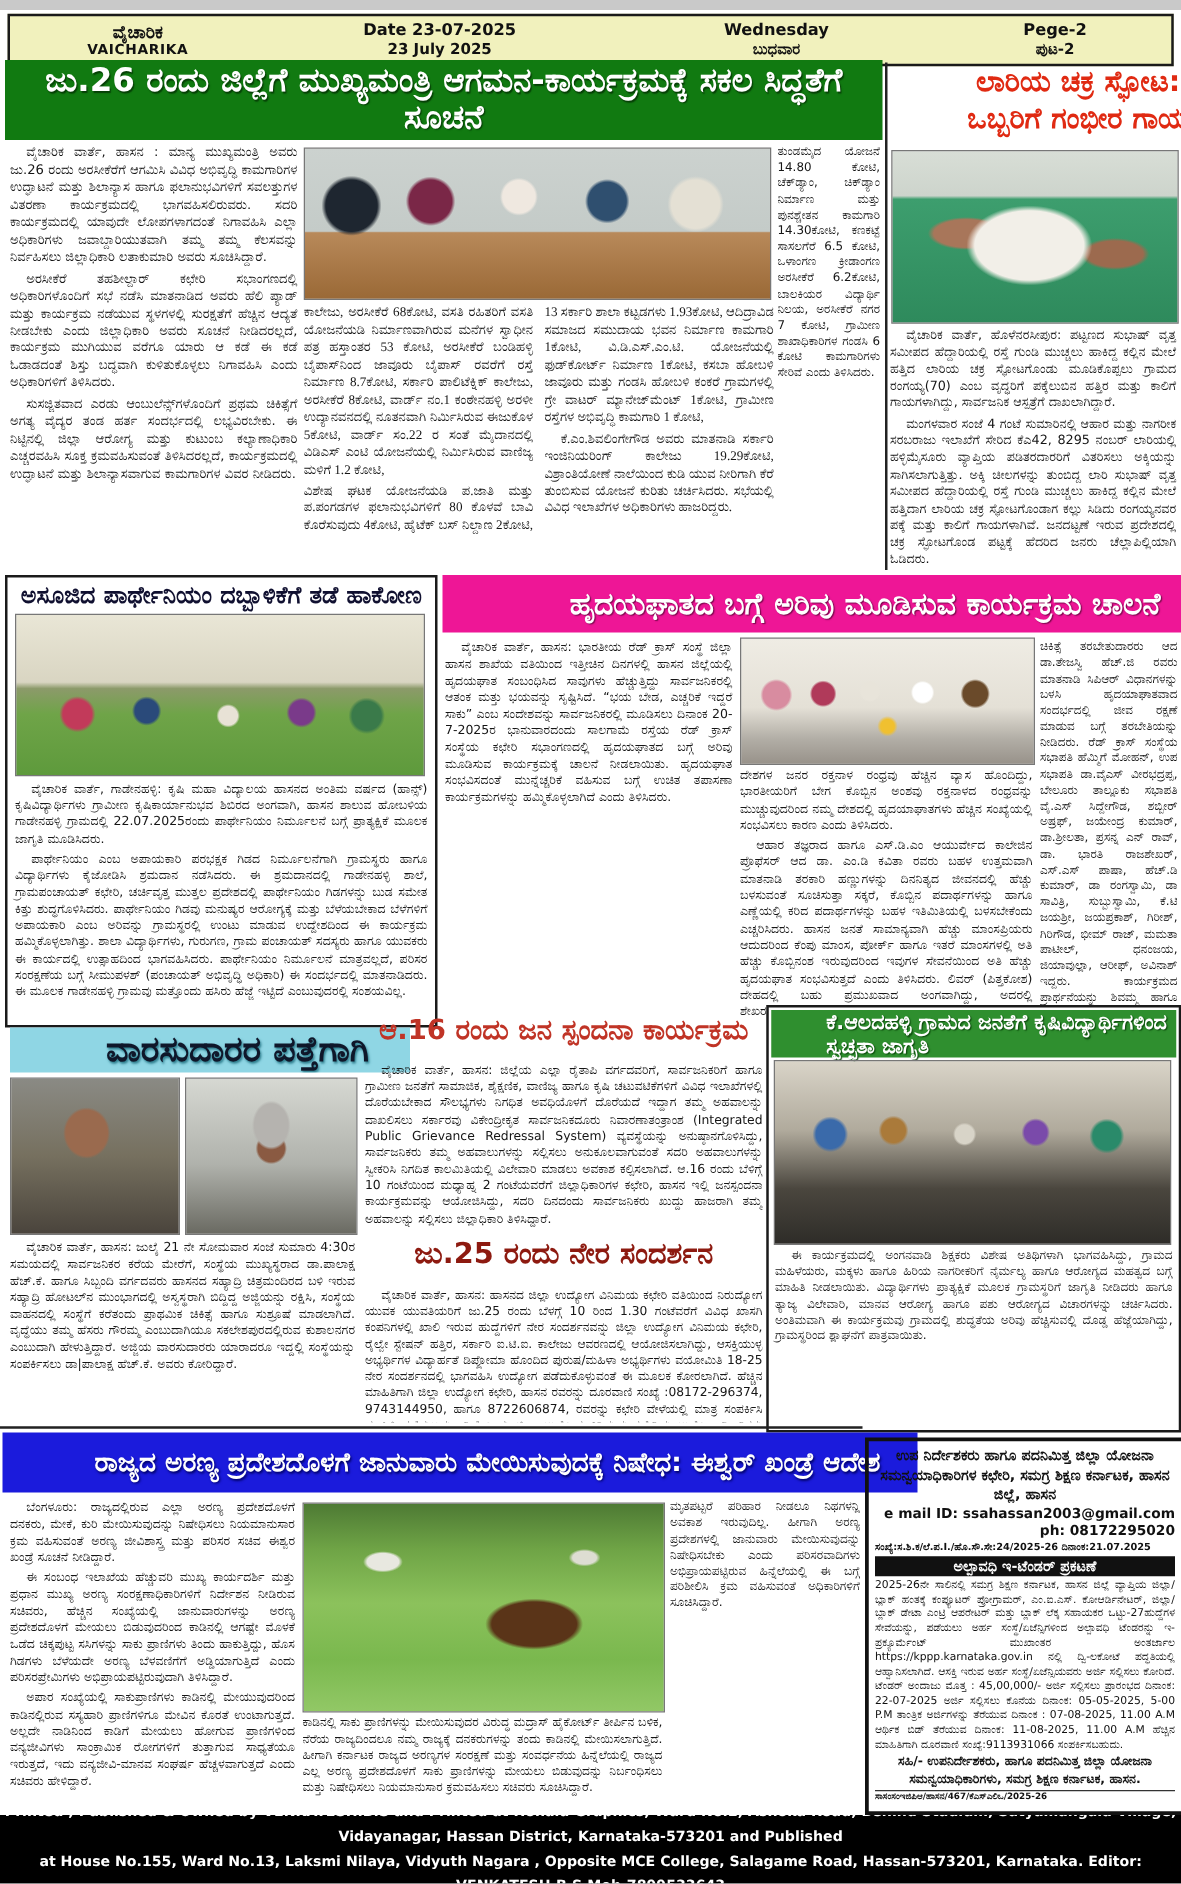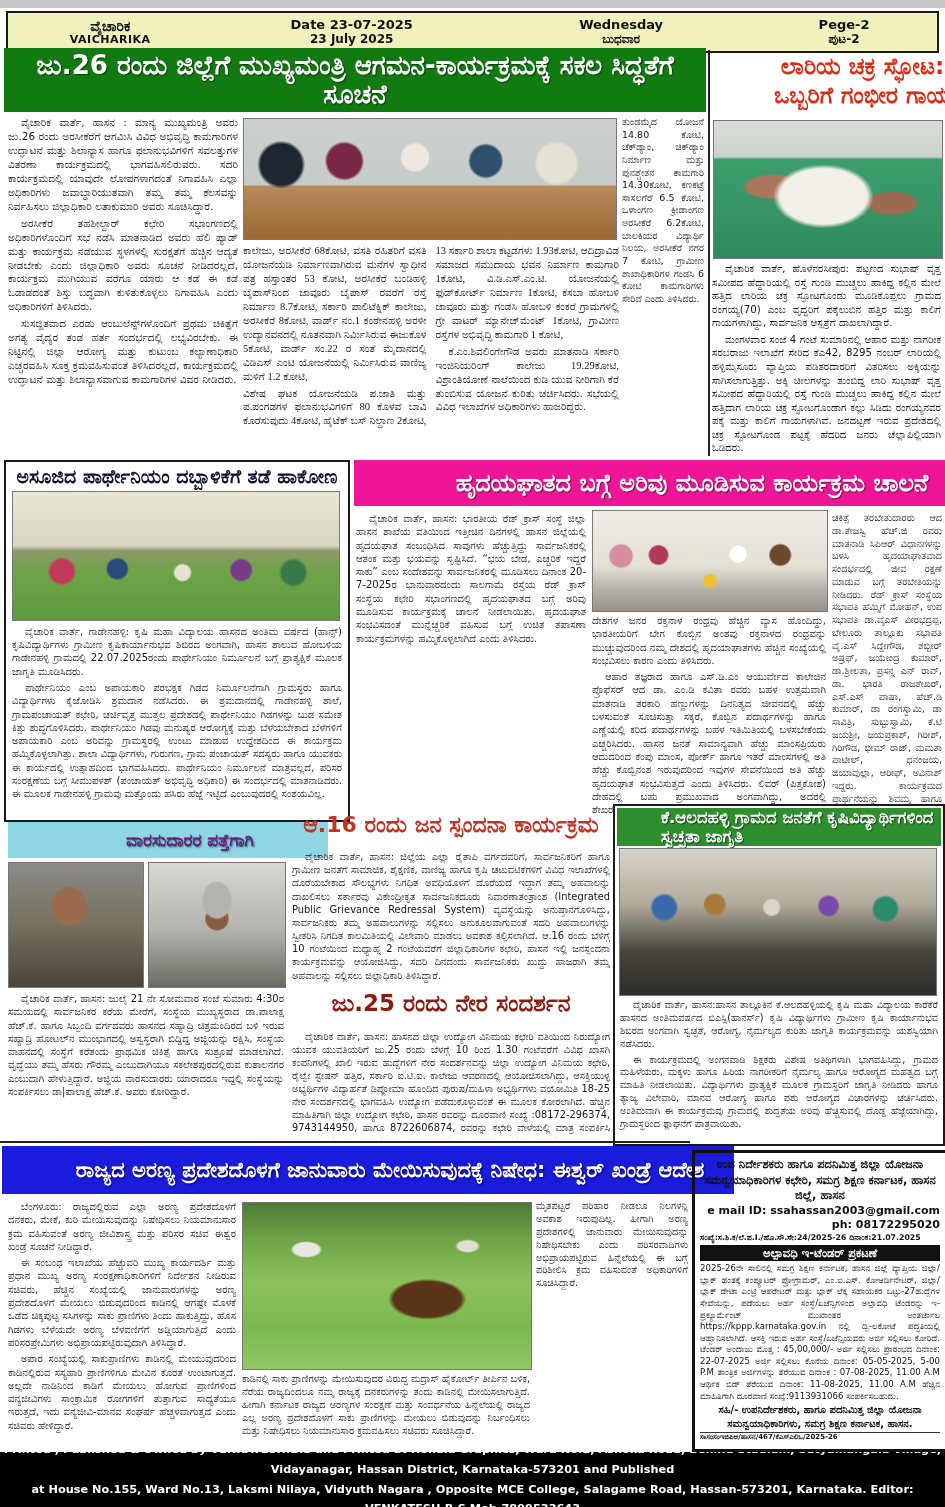--- a/index.html
+++ b/index.html
@@ -74,21 +74,21 @@
   .ph-cows{background:
     radial-gradient(ellipse at 64% 58%, #5a3418 0 13%, transparent 15%),
     radial-gradient(ellipse at 22% 28%, #e8e8e0 0 4%, transparent 5%),
     radial-gradient(ellipse at 78% 26%, #ddddd2 0 3%, transparent 4%),
     linear-gradient(180deg,#4e7a34 0%,#6fa446 22%,#8cc25c 48%,#7ab84e 75%,#92c866 100%);}
   
   .box{border:2px solid #1a1a1a;background:#fff;}
   .parth-hl{font-weight:bold;font-size:19px;text-align:center;color:#101030;line-height:1.2;padding:3px 2px;}
   .banner{display:flex;align-items:center;justify-content:center;color:#fff;font-weight:bold;text-align:left;padding-left:44px;}
   .banner-magenta{background:#ee1696;font-size:24px;text-shadow:1px 1px 1px #7a084c;}
-  .banner-cyan{background:#8fd6e4;font-size:17px;color:#701a75;text-shadow:1px 1px 2px #2a7a8a;}
+  .banner-cyan{background:#8fd6e4;font-size:28px;color:#0f172a;text-shadow:1px 1px 2px #2a7a8a;}
   .banner-green2{background:#2f8f2f;font-size:16.5px;text-shadow:1px 1px 1px #0c4a0c;}
   .banner-blue{background:#1b1bdc;font-size:21px;text-shadow:1px 1px 2px #000066;}
   .red-hl{color:#c03426;font-weight:bold;text-align:center;font-size:22px;}
   .dkred-hl{color:#8d1a10;font-weight:bold;text-align:center;font-size:23px;}
   .cols2{column-count:2;column-gap:9px;font-family:Liberation Serif, serif;}
   
   .tender{border:3px solid #111;padding:4px 5px;}
   .t-title{font-weight:bold;font-size:11.5px;text-align:center;line-height:1.35;}
   .t-mail{font-weight:bold;font-size:11px;text-align:right;line-height:1.3;}
   .t-ref{font-weight:bold;font-size:7.8px;text-align:left;margin-top:1px;}
@@ -191,39 +191,38 @@
 
   <div class="abs dkred-hl" style="left:292px;top:990px;width:318px;height:36px;">ಜು.25 ರಂದು ನೇರ ಸಂದರ್ಶನ</div>
   <div class="abs bt" style="left:292px;top:1030px;width:318px;height:108px;font-size:9.8px;">
     <p>ವೈಚಾರಿಕ ವಾರ್ತೆ, ಹಾಸನ: ಹಾಸನದ ಜಿಲ್ಲಾ ಉದ್ಯೋಗ ವಿನಿಮಯ ಕಛೇರಿ ವತಿಯಿಂದ ನಿರುದ್ಯೋಗ ಯುವಕ ಯುವತಿಯರಿಗೆ ಜು.25 ರಂದು ಬೆಳಗ್ಗೆ 10 ರಿಂದ 1.30 ಗಂಟೆವರೆಗೆ ವಿವಿಧ ಖಾಸಗಿ ಕಂಪನಿಗಳಲ್ಲಿ ಖಾಲಿ ಇರುವ ಹುದ್ದೆಗಳಿಗೆ ನೇರ ಸಂದರ್ಶನವನ್ನು ಜಿಲ್ಲಾ ಉದ್ಯೋಗ ವಿನಿಮಯ ಕಛೇರಿ, ರೈಲ್ವೇ ಸ್ಟೇಷನ್ ಹತ್ತಿರ, ಸರ್ಕಾರಿ ಐ.ಟಿ.ಐ. ಕಾಲೇಜು ಆವರಣದಲ್ಲಿ ಆಯೋಜಿಸಲಾಗಿದ್ದು, ಆಸಕ್ತಿಯುಳ್ಳ ಅಭ್ಯರ್ಥಿಗಳ ವಿದ್ಯಾರ್ಹತೆ ಡಿಪ್ಲೋಮಾ ಹೊಂದಿದ ಪುರುಷ/ಮಹಿಳಾ ಅಭ್ಯರ್ಥಿಗಳು ವಯೋಮಿತಿ 18-25 ನೇರ ಸಂದರ್ಶನದಲ್ಲಿ ಭಾಗವಹಿಸಿ ಉದ್ಯೋಗ ಪಡೆದುಕೊಳ್ಳುವಂತೆ ಈ ಮೂಲಕ ಕೋರಲಾಗಿದೆ. ಹೆಚ್ಚಿನ ಮಾಹಿತಿಗಾಗಿ ಜಿಲ್ಲಾ ಉದ್ಯೋಗ ಕಛೇರಿ, ಹಾಸನ ರವರನ್ನು ದೂರವಾಣಿ ಸಂಖ್ಯೆ :08172-296374, 9743144950, ಹಾಗೂ 8722606874, ರವರನ್ನು ಕಛೇರಿ ವೇಳೆಯಲ್ಲಿ ಮಾತ್ರ ಸಂಪರ್ಕಿಸಿ ಮಾಹಿತಿ ಪಡೆಯಬಹುದಾಗಿದೆ ಎಂದು ಜಿಲ್ಲಾ ಉದ್ಯೋಗ ವಿನಿಮಯ ಕಛೇರಿಯ ಉದ್ಯೋಗಾಧಿಕಾರಿಗಳು ತಿಳಿಸಿದ್ದಾರೆ.</p>
   </div>
 
   <div class="abs box" style="left:613px;top:804px;width:328px;height:338px;">
     <div class="banner banner-green2" style="height:38px;margin:2px;">ಕೆ.ಆಲದಹಳ್ಳಿ ಗ್ರಾಮದ ಜನತೆಗೆ ಕೃಷಿವಿದ್ಯಾರ್ಥಿಗಳಿಂದ ಸ್ವಚ್ಛತಾ ಜಾಗೃತಿ</div>
     <div class="ph ph-aladahalli" style="position:relative;left:4px;width:316px;height:146px;"></div>
     <div class="bt" style="padding:3px 5px;height:140px;overflow:hidden;font-size:9.7px;">
-      <p>ವೈಚಾರಿಕ ವಾರ್ತೆ, ಹಾಸನ:ಹಾಸನ ತಾಲ್ಲೂಕಿನ ಕೆ.ಆಲದಹಳ್ಳಿಯಲ್ಲಿ ಕೃಷಿ ಮಹಾ ವಿದ್ಯಾಲಯ ಕಾರೆಕೆರೆ ಹಾಸನದ ಅಂತಿಮವರ್ಷದ ಬಿಎಸ್ಸಿ(ಹಾನರ್ಸ್) ಕೃಷಿ ವಿದ್ಯಾರ್ಥಿಗಳು ಗ್ರಾಮೀಣ ಕೃಷಿ ಕಾರ್ಯಾನುಭವ ಶಿಬಿರದ ಅಂಗವಾಗಿ ಸ್ವಚ್ಛತೆ, ಆರೋಗ್ಯ, ನೈರ್ಮಲ್ಯದ ಕುರಿತು ಜಾಗೃತಿ ಕಾರ್ಯಕ್ರಮವನ್ನು ಯಶಸ್ವಿಯಾಗಿ ನಡೆಸಿದರು.</p>
       <p>ಈ ಕಾರ್ಯಕ್ರಮದಲ್ಲಿ ಅಂಗನವಾಡಿ ಶಿಕ್ಷಕರು ವಿಶೇಷ ಅತಿಥಿಗಳಾಗಿ ಭಾಗವಹಿಸಿದ್ದು, ಗ್ರಾಮದ ಮಹಿಳೆಯರು, ಮಕ್ಕಳು ಹಾಗೂ ಹಿರಿಯ ನಾಗರೀಕರಿಗೆ ನೈರ್ಮಲ್ಯ ಹಾಗೂ ಆರೋಗ್ಯದ ಮಹತ್ವದ ಬಗ್ಗೆ ಮಾಹಿತಿ ನೀಡಲಾಯಿತು. ವಿದ್ಯಾರ್ಥಿಗಳು ಪ್ರಾತ್ಯಕ್ಷಿಕೆ ಮೂಲಕ ಗ್ರಾಮಸ್ಥರಿಗೆ ಜಾಗೃತಿ ನೀಡಿದರು ಹಾಗೂ ತ್ಯಾಜ್ಯ ವಿಲೇವಾರಿ, ಮಾನವ ಆರೋಗ್ಯ ಹಾಗೂ ಪಶು ಆರೋಗ್ಯದ ವಿಚಾರಗಳನ್ನು ಚರ್ಚಿಸಿದರು. ಅಂತಿಮವಾಗಿ ಈ ಕಾರ್ಯಕ್ರಮವು ಗ್ರಾಮದಲ್ಲಿ ಶುದ್ಧತೆಯ ಅರಿವು ಹೆಚ್ಚಿಸುವಲ್ಲಿ ದೊಡ್ಡ ಹೆಜ್ಜೆಯಾಗಿದ್ದು, ಗ್ರಾಮಸ್ಥರಿಂದ ಶ್ಲಾಘನೆಗೆ ಪಾತ್ರವಾಯಿತು.</p>
     </div>
   </div>
 
   <div class="abs hr1"></div>
 
   <div class="abs banner banner-blue" style="left:2px;top:1146px;width:688px;height:48px;">ರಾಜ್ಯದ ಅರಣ್ಯ ಪ್ರದೇಶದೊಳಗೆ ಜಾನುವಾರು ಮೇಯಿಸುವುದಕ್ಕೆ ನಿಷೇಧ: ಈಶ್ವರ್ ಖಂಡ್ರೆ ಆದೇಶ</div>
   <div class="abs bt" style="left:8px;top:1200px;width:228px;height:248px;font-size:10px;">
     <p>ಬೆಂಗಳೂರು: ರಾಜ್ಯದಲ್ಲಿರುವ ಎಲ್ಲಾ ಅರಣ್ಯ ಪ್ರದೇಶದೊಳಗೆ ದನಕರು, ಮೇಕೆ, ಕುರಿ ಮೇಯಿಸುವುದನ್ನು ನಿಷೇಧಿಸಲು ನಿಯಮಾನುಸಾರ ಕ್ರಮ ವಹಿಸುವಂತೆ ಅರಣ್ಯ ಜೀವಿಶಾಸ್ತ್ರ ಮತ್ತು ಪರಿಸರ ಸಚಿವ ಈಶ್ವರ ಖಂಡ್ರೆ ಸೂಚನೆ ನೀಡಿದ್ದಾರೆ.</p>
     <p>ಈ ಸಂಬಂಧ ಇಲಾಖೆಯ ಹೆಚ್ಚುವರಿ ಮುಖ್ಯ ಕಾರ್ಯದರ್ಶಿ ಮತ್ತು ಪ್ರಧಾನ ಮುಖ್ಯ ಅರಣ್ಯ ಸಂರಕ್ಷಣಾಧಿಕಾರಿಗಳಿಗೆ ನಿರ್ದೇಶನ ನೀಡಿರುವ ಸಚಿವರು, ಹೆಚ್ಚಿನ ಸಂಖ್ಯೆಯಲ್ಲಿ ಜಾನುವಾರುಗಳನ್ನು ಅರಣ್ಯ ಪ್ರದೇಶದೊಳಗೆ ಮೇಯಲು ಬಿಡುವುದರಿಂದ ಕಾಡಿನಲ್ಲಿ ಆಗಷ್ಟೇ ಮೊಳಕೆ ಒಡೆದ ಚಿಕ್ಕಪುಟ್ಟ ಸಸಿಗಳನ್ನು ಸಾಕು ಪ್ರಾಣಿಗಳು ತಿಂದು ಹಾಕುತ್ತಿದ್ದು, ಹೊಸ ಗಿಡಗಳು ಬೆಳೆಯದೇ ಅರಣ್ಯ ಬೆಳವಣಿಗೆಗೆ ಅಡ್ಡಿಯಾಗುತ್ತಿದೆ ಎಂದು ಪರಿಸರಪ್ರೇಮಿಗಳು ಅಭಿಪ್ರಾಯಪಟ್ಟಿರುವುದಾಗಿ ತಿಳಿಸಿದ್ದಾರೆ.</p>
     <p>ಅಪಾರ ಸಂಖ್ಯೆಯಲ್ಲಿ ಸಾಕುಪ್ರಾಣಿಗಳು ಕಾಡಿನಲ್ಲಿ ಮೇಯುವುದರಿಂದ ಕಾಡಿನಲ್ಲಿರುವ ಸಸ್ಯಹಾರಿ ಪ್ರಾಣಿಗಳಿಗೂ ಮೇವಿನ ಕೊರತೆ ಉಂಟಾಗುತ್ತದೆ. ಅಲ್ಲದೇ ನಾಡಿನಿಂದ ಕಾಡಿಗೆ ಮೇಯಲು ಹೋಗುವ ಪ್ರಾಣಿಗಳಿಂದ ವನ್ಯಜೀವಿಗಳು ಸಾಂಕ್ರಾಮಿಕ ರೋಗಗಳಿಗೆ ತುತ್ತಾಗುವ ಸಾಧ್ಯತೆಯೂ ಇರುತ್ತದೆ, ಇದು ವನ್ಯಜೀವಿ-ಮಾನವ ಸಂಘರ್ಷ ಹೆಚ್ಚಳವಾಗುತ್ತದೆ ಎಂದು ಸಚಿವರು ಹೇಳಿದ್ದಾರೆ.</p>
   </div>
   <div class="ph ph-cows" style="left:242px;top:1202px;width:288px;height:166px;"></div>
   <div class="abs bt" style="left:242px;top:1372px;width:288px;height:76px;font-size:9.8px;">
     <p style="text-indent:0;">ಕಾಡಿನಲ್ಲಿ ಸಾಕು ಪ್ರಾಣಿಗಳನ್ನು ಮೇಯಿಸುವುದರ ವಿರುದ್ಧ ಮದ್ರಾಸ್ ಹೈಕೋರ್ಟ್ ತೀರ್ಪಿನ ಬಳಿಕ, ನೆರೆಯ ರಾಜ್ಯದಿಂದಲೂ ನಮ್ಮ ರಾಜ್ಯಕ್ಕೆ ದನಕರುಗಳನ್ನು ತಂದು ಕಾಡಿನಲ್ಲಿ ಮೇಯಿಸಲಾಗುತ್ತಿದೆ. ಹೀಗಾಗಿ ಕರ್ನಾಟಕ ರಾಜ್ಯದ ಅರಣ್ಯಗಳ ಸಂರಕ್ಷಣೆ ಮತ್ತು ಸಂವರ್ಧನೆಯ ಹಿನ್ನೆಲೆಯಲ್ಲಿ ರಾಜ್ಯದ ಎಲ್ಲ ಅರಣ್ಯ ಪ್ರದೇಶದೊಳಗೆ ಸಾಕು ಪ್ರಾಣಿಗಳನ್ನು ಮೇಯಲು ಬಿಡುವುದನ್ನು ನಿರ್ಬಂಧಿಸಲು ಮತ್ತು ನಿಷೇಧಿಸಲು ನಿಯಮಾನುಸಾರ ಕ್ರಮವಹಿಸಲು ಸಚಿವರು ಸೂಚಿಸಿದ್ದಾರೆ.</p>
   </div>
   <div class="abs bt" style="left:536px;top:1200px;width:152px;height:248px;font-size:9.7px;">
-    <p style="text-indent:0;">ಮೃತಪಟ್ಟರೆ ಪರಿಹಾರ ನೀಡಲೂ ನಿಲಗಳನ್ಲಿ ಅವಕಾಶ ಇರುವುದಿಲ್ಲ. ಹೀಗಾಗಿ ಅರಣ್ಯ ಪ್ರದೇಶಗಳಲ್ಲಿ ಜಾನುವಾರು ಮೇಯಿಸುವುದನ್ನು ನಿಷೇಧಿಸಬೇಕು ಎಂದು ಪರಿಸರವಾದಿಗಳು ಅಭಿಪ್ರಾಯಪಟ್ಟಿರುವ ಹಿನ್ನೆಲೆಯಲ್ಲಿ ಈ ಬಗ್ಗೆ ಪರಿಶೀಲಿಸಿ ಕ್ರಮ ವಹಿಸುವಂತೆ ಅಧಿಕಾರಿಗಳಿಗೆ ಸೂಚಿಸಿದ್ದಾರೆ.</p>
+    <p style="text-indent:0;">ಮೃತಪಟ್ಟರೆ ಪರಿಹಾರ ನೀಡಲೂ ನಿಥಗಳನ್ಲಿ ಅವಕಾಶ ಇರುವುದಿಲ್ಲ. ಹೀಗಾಗಿ ಅರಣ್ಯ ಪ್ರದೇಶಗಳಲ್ಲಿ ಜಾನುವಾರು ಮೇಯಿಸುವುದನ್ನು ನಿಷೇಧಿಸಬೇಕು ಎಂದು ಪರಿಸರವಾದಿಗಳು ಅಭಿಪ್ರಾಯಪಟ್ಟಿರುವ ಹಿನ್ನೆಲೆಯಲ್ಲಿ ಈ ಬಗ್ಗೆ ಪರಿಶೀಲಿಸಿ ಕ್ರಮ ವಹಿಸುವಂತೆ ಅಧಿಕಾರಿಗಳಿಗೆ ಸೂಚಿಸಿದ್ದಾರೆ.</p>
   </div>
 
   <div class="abs tender" style="left:692px;top:1150px;width:240px;height:288px;">
     <div class="t-title">ಉಪ ನಿರ್ದೇಶಕರು ಹಾಗೂ ಪದನಿಮಿತ್ತ ಜಿಲ್ಲಾ ಯೋಜನಾ ಸಮನ್ವಯಾಧಿಕಾರಿಗಳ ಕಛೇರಿ, ಸಮಗ್ರ ಶಿಕ್ಷಣ ಕರ್ನಾಟಕ, ಹಾಸನ ಜಿಲ್ಲೆ, ಹಾಸನ</div>
     <div class="t-mail">e mail ID: ssahassan2003@gmail.com ph: 08172295020</div>
     <div class="t-ref">ಸಂಖ್ಯೆ:ಸ.ಶಿ.ಕ/ಲೆ.ಪ.I./ಹೊ.ಸೌ.ಸೇ:24/2025-26  ದಿನಾಂಕ:21.07.2025</div>
     <div class="t-bar">ಅಲ್ಪಾವಧಿ ಇ-ಟೆಂಡರ್ ಪ್ರಕಟಣೆ</div>
     <div class="t-body" style="height:138px;overflow:hidden;">2025-26ನೇ ಸಾಲಿನಲ್ಲಿ ಸಮಗ್ರ ಶಿಕ್ಷಣ ಕರ್ನಾಟಕ, ಹಾಸನ ಜಿಲ್ಲೆ ವ್ಯಾಪ್ತಿಯ ಜಿಲ್ಲಾ/ಬ್ಲಾಕ್ ಹಂತಕ್ಕೆ ಕಂಪ್ಯೂಟರ್ ಪ್ರೋಗ್ರಾಮರ್, ಎಂ.ಐ.ಎಸ್. ಕೋಆರ್ಡಿನೇಟರ್, ಜಿಲ್ಲಾ/ಬ್ಲಾಕ್ ಡೇಟಾ ಎಂಟ್ರಿ ಆಪರೇಟರ್ ಮತ್ತು ಬ್ಲಾಕ್ ಲೆಕ್ಕ ಸಹಾಯಕರ ಒಟ್ಟು-27ಹುದ್ದೆಗಳ ಸೇವೆಯನ್ನು, ಪಡೆಯಲು ಅರ್ಹ ಸಂಸ್ಥೆ/ಏಜೆನ್ಸಿಗಳಿಂದ ಅಲ್ಪಾವಧಿ ಟೆಂಡರನ್ನು ಇ-ಪ್ರಕ್ಯೂರ್ಮೆಂಟ್ ಮುಖಾಂತರ ಅಂತರ್ಜಾಲ https://kppp.karnataka.gov.in ನಲ್ಲಿ ದ್ವಿ-ಲಕೋಟೆ ಪದ್ಧತಿಯಲ್ಲಿ ಆಹ್ವಾನಿಸಲಾಗಿದೆ. ಆಸಕ್ತಿ ಇರುವ ಅರ್ಹ ಸಂಸ್ಥೆ/ಏಜೆನ್ಸಿಯವರು ಅರ್ಜಿ ಸಲ್ಲಿಸಲು ಕೋರಿದೆ. ಟೆಂಡರ್ ಅಂದಾಜು ಮೊತ್ತ : 45,00,000/- ಅರ್ಜಿ ಸಲ್ಲಿಸಲು ಪ್ರಾರಂಭದ ದಿನಾಂಕ: 22-07-2025 ಅರ್ಜಿ ಸಲ್ಲಿಸಲು ಕೊನೆಯ ದಿನಾಂಕ: 05-05-2025, 5-00 P.M ತಾಂತ್ರಿಕ ಅರ್ಜಿಗಳನ್ನು ತೆರೆಯುವ ದಿನಾಂಕ : 07-08-2025, 11.00 A.M ಆರ್ಥಿಕ ಬಿಡ್ ತೆರೆಯುವ ದಿನಾಂಕ: 11-08-2025, 11.00 A.M ಹೆಚ್ಚಿನ ಮಾಹಿತಿಗಾಗಿ ದೂರವಾಣಿ ಸಂಖ್ಯೆ:9113931066 ಸಂಪರ್ಕಿಸಬಹುದು.</div>
     <div class="t-sign">ಸಹಿ/- ಉಪನಿರ್ದೇಶಕರು, ಹಾಗೂ ಪದನಿಮಿತ್ತ ಜಿಲ್ಲಾ ಯೋಜನಾ ಸಮನ್ವಯಾಧಿಕಾರಿಗಳು, ಸಮಗ್ರ ಶಿಕ್ಷಣ ಕರ್ನಾಟಕ, ಹಾಸನ.</div>
     <div class="t-ref2">ಸಾಸಂಸಂಇಜಿಪಿಆ/ಹಾಸನ/467/ಕೆಎಸ್ಎಲಿಒ/2025-26</div>

